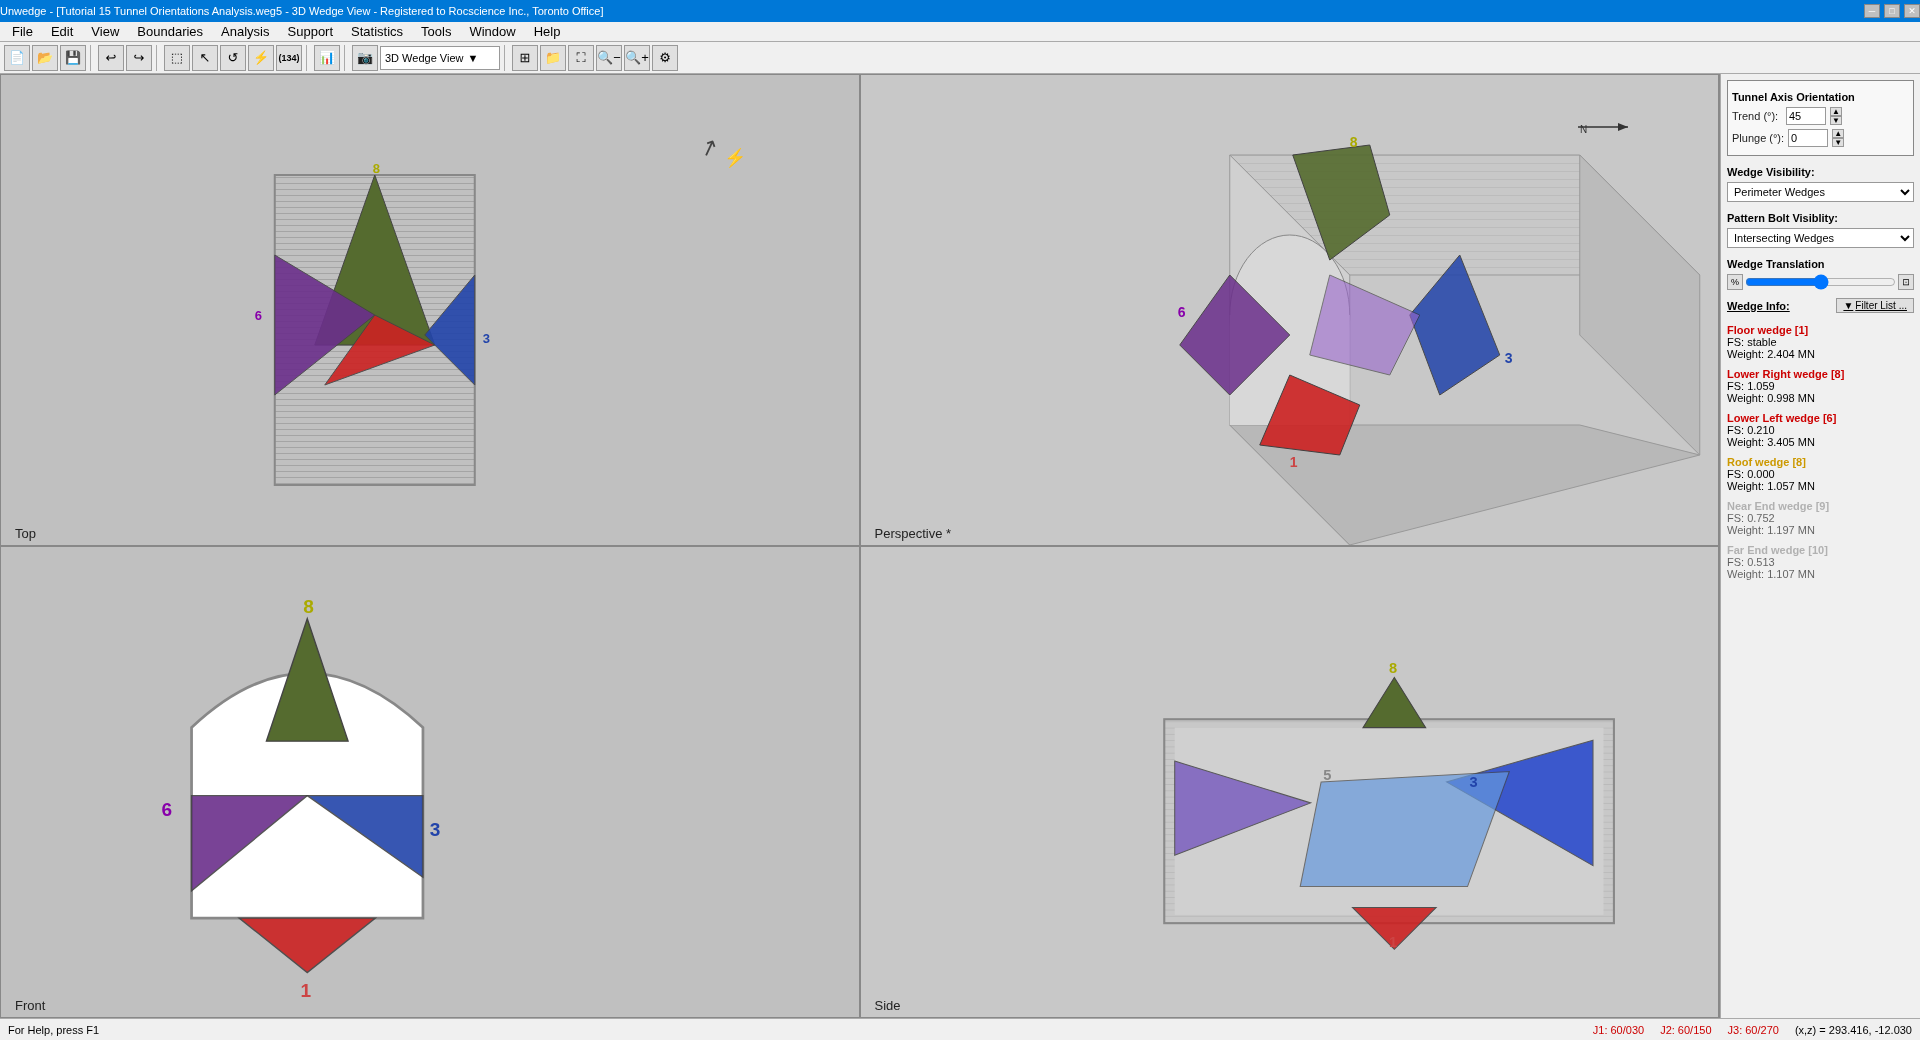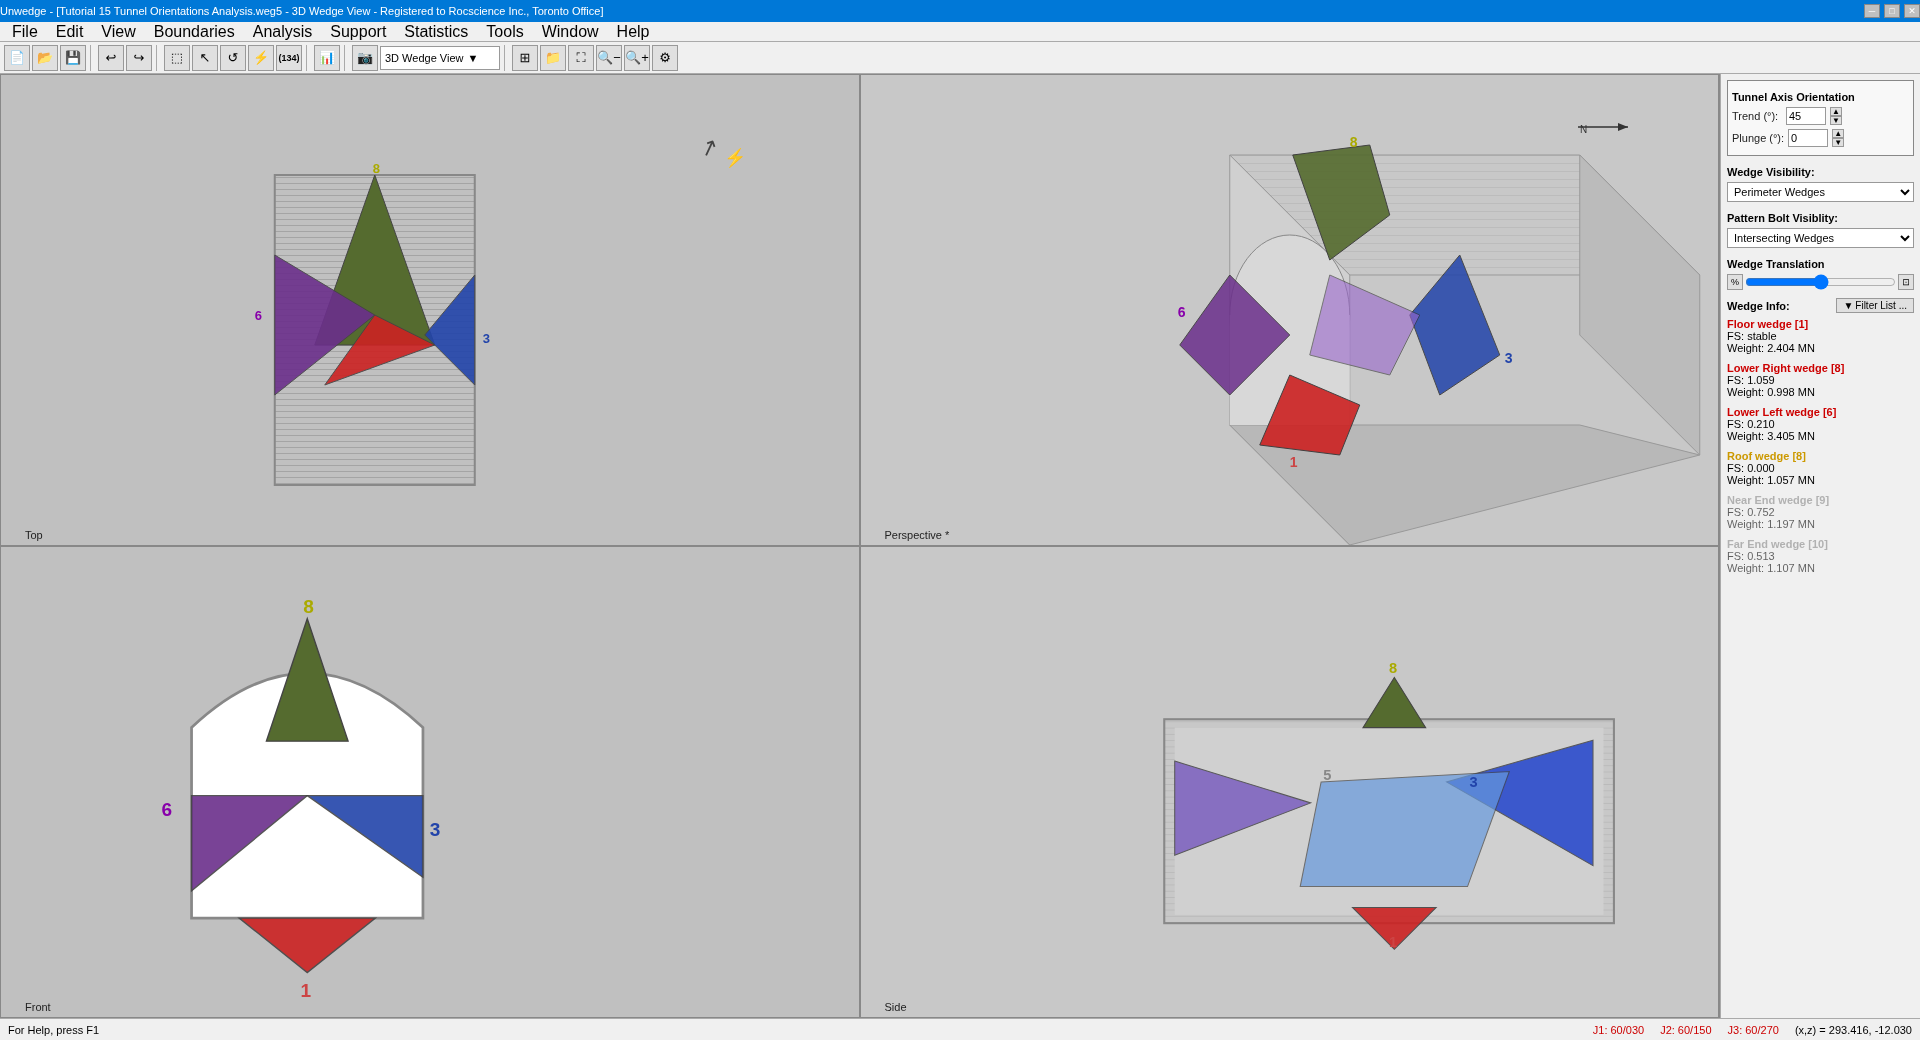--- a/index.html
+++ b/index.html
@@ -23,21 +23,21 @@
     
     #menu-bar {
       background: #f0f0f0;
       border-bottom: 1px solid #aaa;
       height: 20px;
       display: flex;
       align-items: center;
       padding: 0 4px;
       gap: 2px;
     }
-    .menu-item { padding: 2px 8px; font-size: 16px; cursor: pointer; }
+    .menu-item { padding: 2px 8px; font-size: 13px; cursor: pointer; }
 
     
     #toolbar {
       background: #f0f0f0;
       border-bottom: 1px solid #aaa;
       height: 32px;
       display: flex;
       align-items: center;
       padding: 2px 4px;
       gap: 2px;
@@ -70,22 +70,22 @@
 
     .viewport {
       position: relative;
       background: #c8c8c8;
       border: 1px solid #888;
       overflow: hidden;
     }
     .viewport-label {
       position: absolute;
       bottom: 4px;
-      left: 24px;
-      font-size: 11px;
+      left: 14px;
+      font-size: 13px;
       color: #222;
       font-weight: normal;
     }
 
     
     #right-panel {
       width: 200px;
       background: #f0f0f0;
       border-left: 1px solid #aaa;
       padding: 6px;
@@ -116,21 +116,21 @@
     .spin-btn { width: 12px; height: 9px; border: 1px solid #999; background: #e0e0e0; font-size: 8px; display: flex; align-items: center; justify-content: center; cursor: pointer; }
     .spin-container { display: flex; flex-direction: column; }
 
     .wedge-slider-container {
       display: flex; align-items: center; gap: 2px; margin-bottom: 4px;
     }
     .wedge-slider { flex: 1; height: 14px; }
     .wedge-slider-btn { width: 16px; height: 16px; border: 1px solid #999; background: #e0e0e0; display: flex; align-items: center; justify-content: center; cursor: pointer; font-size: 9px; }
 
     .wedge-info-header {
-      display: flex; align-items: center; justify-content: space-between; margin-bottom: 2px;
+      display: flex; align-items: center; justify-content: space-between; margin-bottom: 8px; text-decoration: underline;
     }
     .filter-btn {
       background: #e0e0e0; border: 1px solid #999; padding: 1px 6px; cursor: pointer; font-size: 10px;
       display: flex; align-items: center; gap: 2px;
     }
 
     .wedge-entry { margin-bottom: 8px; }
     .wedge-name { font-weight: bold; }
     .wedge-name.floor { color: #cc0000; }
     .wedge-name.lower-right { color: #cc0000; }

